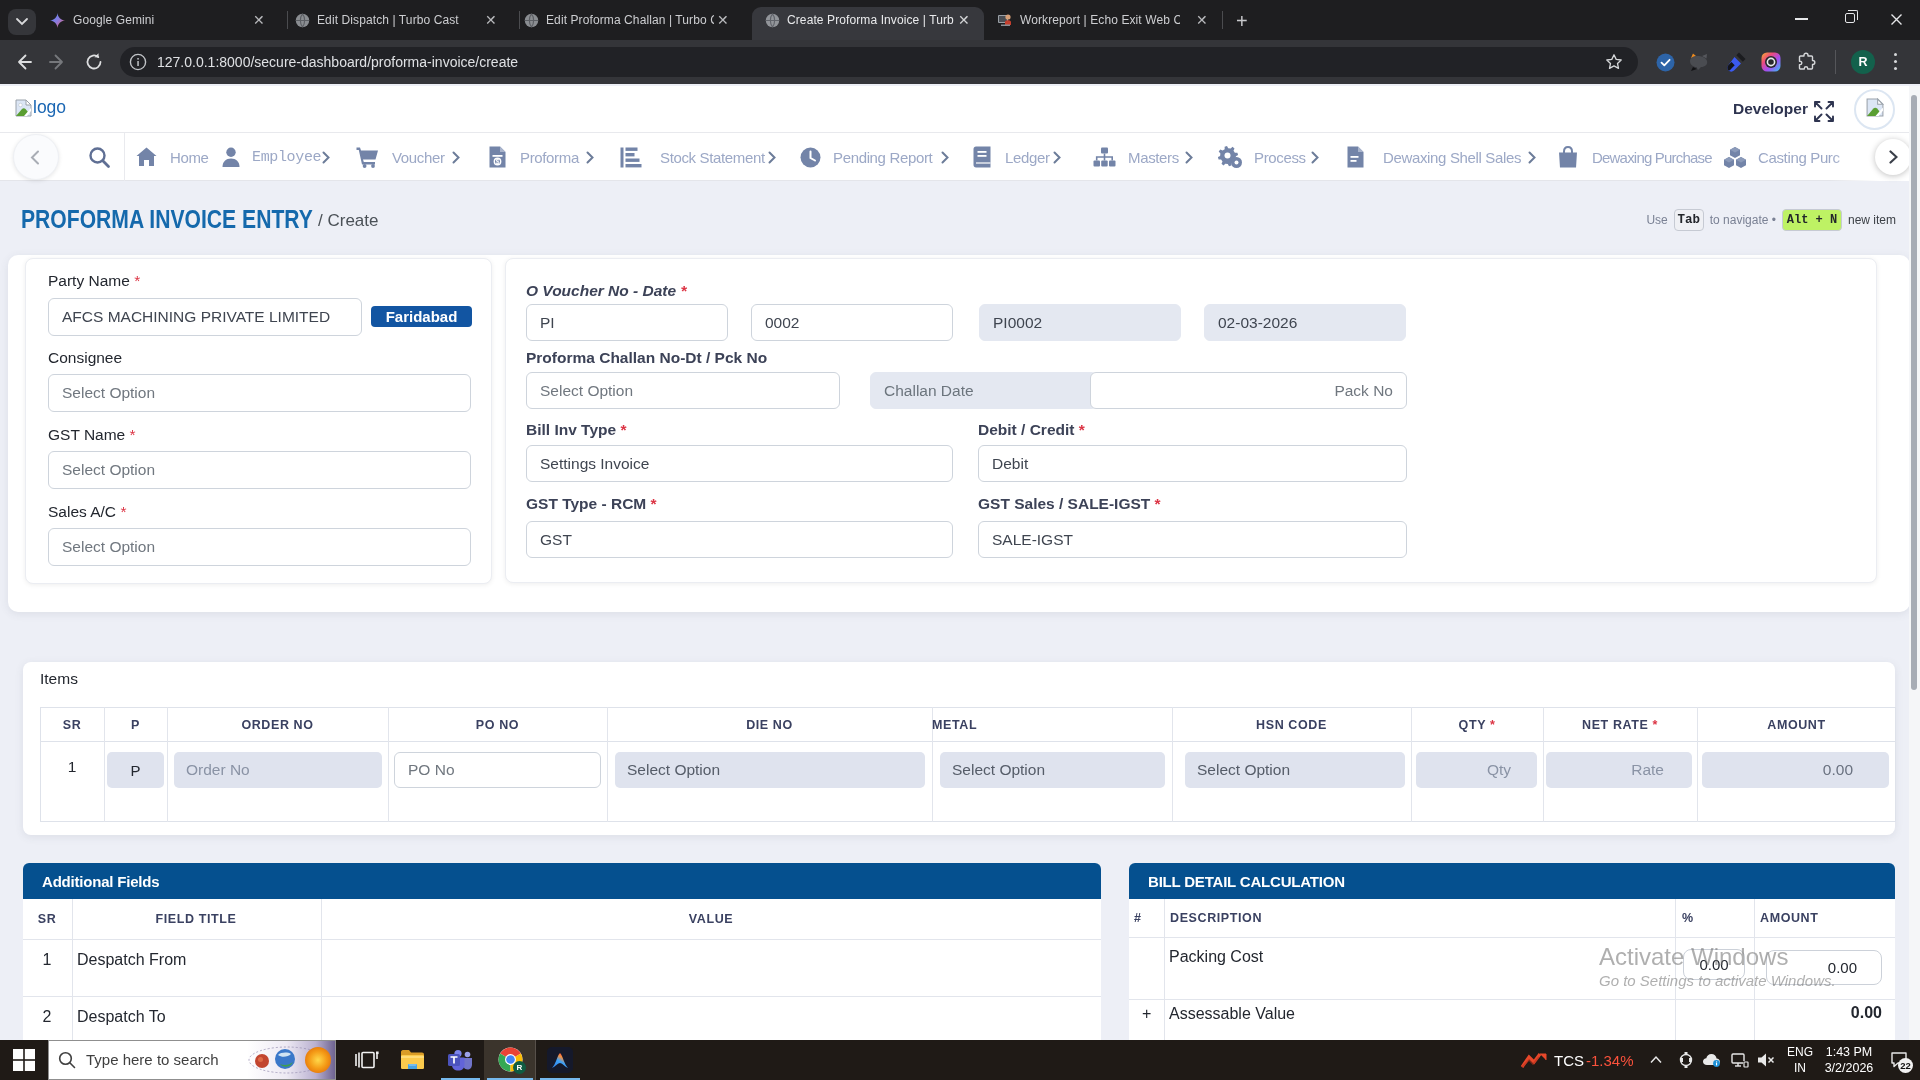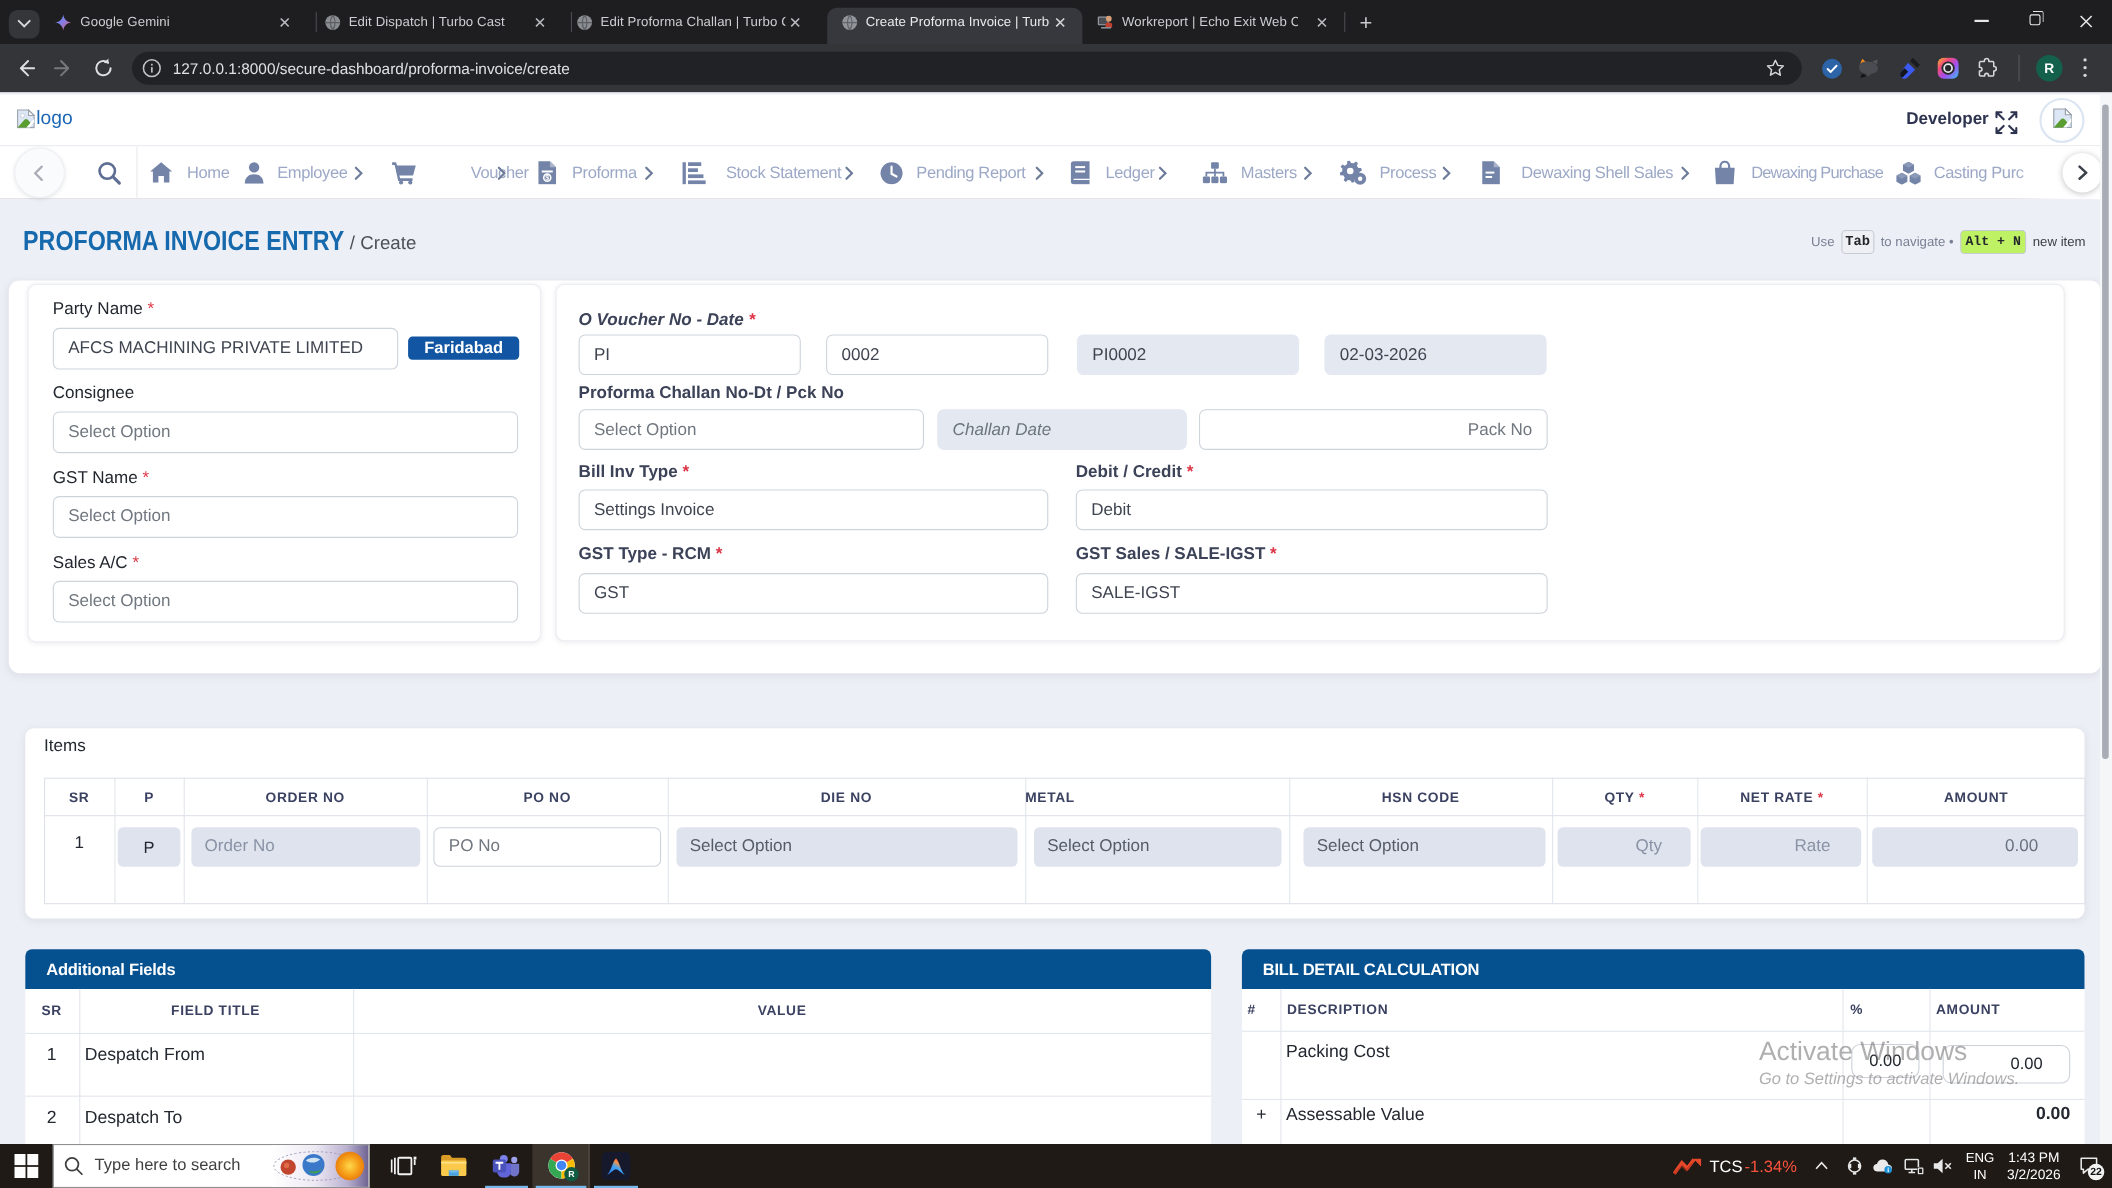--- a/index.html
+++ b/index.html
@@ -227,31 +227,31 @@
 
     <svg class="abs navsvg" style="left:136px;top:14px;" width="21" height="20" viewBox="0 0 21 20">
         <path d="M10.5 0.5 L20.5 9 L18 9 V19 H13 V13 H8 V19 H3 V9 H0.5 Z" fill="#7384a8"></path>
       </svg>
     <div class="navitem" style="left:170px;">Home</div>
 
     <svg class="abs" style="left:221px;top:14px;" width="20" height="20" viewBox="0 0 20 20">
         <circle cx="10" cy="5.2" r="4.7" fill="#7384a8"></circle>
         <path d="M1.5 20 C1.5 14.5 5 11.5 10 11.5 C15 11.5 18.5 14.5 18.5 20 Z" fill="#7384a8"></path>
       </svg>
-    <div class="navitem" style="left:252px;">Employee</div>
+    <div class="navitem" style="left:252px;font-family:Liberation Mono, monospace;">Employee</div>
     <svg class="abs" style="left:322px;top:18px;" width="8" height="13" viewBox="0 0 8 13">
         <path d="M1.5 1.5 L6.5 6.5 L1.5 11.5" stroke="#6c7c99" stroke-width="2" fill="none" stroke-linecap="round"></path>
       </svg>
 
     <svg class="abs" style="left:356px;top:14px;" width="23" height="21" viewBox="0 0 23 21">
         <path d="M0.5 0.5 H4 L5 3.5 H22 L19.5 12.5 H7 L7.8 15 H19 V17.5 H6 L2.8 3 H0.5 Z" fill="#7384a8"></path>
         <circle cx="8.6" cy="19" r="1.9" fill="#7384a8"></circle>
         <circle cx="17" cy="19" r="1.9" fill="#7384a8"></circle>
       </svg>
-    <div class="navitem" style="left:392px;margin-left:36px;">Voucher</div>
+    <div class="navitem" style="left:392px;">Voucher</div>
     <svg class="abs" style="left:452px;top:18px;" width="8" height="13" viewBox="0 0 8 13">
         <path d="M1.5 1.5 L6.5 6.5 L1.5 11.5" stroke="#6c7c99" stroke-width="2" fill="none" stroke-linecap="round"></path>
       </svg>
 
     <svg class="abs" style="left:489px;top:13px;" width="17" height="22" viewBox="0 0 17 22">
         <path d="M0.5 0.5 H11 L16.5 6 V21.5 H0.5 Z" fill="#7384a8"></path>
         <path d="M11 0.5 L11 6 H16.5 Z" fill="#a9b4cc"></path>
         <rect x="3.5" y="9" width="10" height="1.8" fill="#fff"></rect>
         <circle cx="8.5" cy="15.5" r="3.2" fill="none" stroke="#fff" stroke-width="1.4"></circle>
         <text x="8.5" y="17.8" font-size="6.5" fill="#fff" text-anchor="middle" font-weight="bold">$</text>
@@ -376,21 +376,21 @@
     </div>
 
     <div class="card" style="left:497px;top:3px;width:1372px;height:325px;border:1px solid #ebedf2;box-shadow:0 1px 5px rgba(0,0,0,.07);">
       <label class="fb" style="left:20px;top:23px;font-style:italic;">O Voucher No - Date <span class="req">*</span></label>
       <div class="inp" style="left:20px;top:45px;width:202px;height:37px;">PI</div>
       <div class="inp" style="left:245px;top:45px;width:202px;height:37px;">0002</div>
       <div class="inp ro" style="left:473px;top:45px;width:202px;height:37px;">PI0002</div>
       <div class="inp ro" style="left:698px;top:45px;width:202px;height:37px;">02-03-2026</div>
       <label class="fb" style="left:20px;top:90px;">Proforma Challan No-Dt / Pck No</label>
       <div class="inp ph" style="left:20px;top:113px;width:314px;height:37px;">Select Option</div>
-      <div class="inp ro" style="left:346px;top:113px;width:227px;height:37px;color:#6c757d;font-style:italic;">Challan Date</div>
+      <div class="inp ro" style="left:364px;top:113px;width:227px;height:37px;color:#6c757d;">Challan Date</div>
       <div class="inp ph" style="left:584px;top:113px;width:317px;height:37px;justify-content:flex-end;">Pack No</div>
       <label class="fb" style="left:20px;top:162px;">Bill Inv Type <span class="req">*</span></label>
       <div class="inp" style="left:20px;top:186px;width:427px;height:37px;">Settings Invoice</div>
       <label class="fb" style="left:472px;top:162px;">Debit / Credit <span class="req">*</span></label>
       <div class="inp" style="left:472px;top:186px;width:429px;height:37px;">Debit</div>
       <label class="fb" style="left:20px;top:236px;">GST Type - RCM <span class="req">*</span></label>
       <div class="inp" style="left:20px;top:262px;width:427px;height:37px;">GST</div>
       <label class="fb" style="left:472px;top:236px;">GST Sales / SALE-IGST <span class="req">*</span></label>
       <div class="inp" style="left:472px;top:262px;width:429px;height:37px;">SALE-IGST</div>
     </div>

